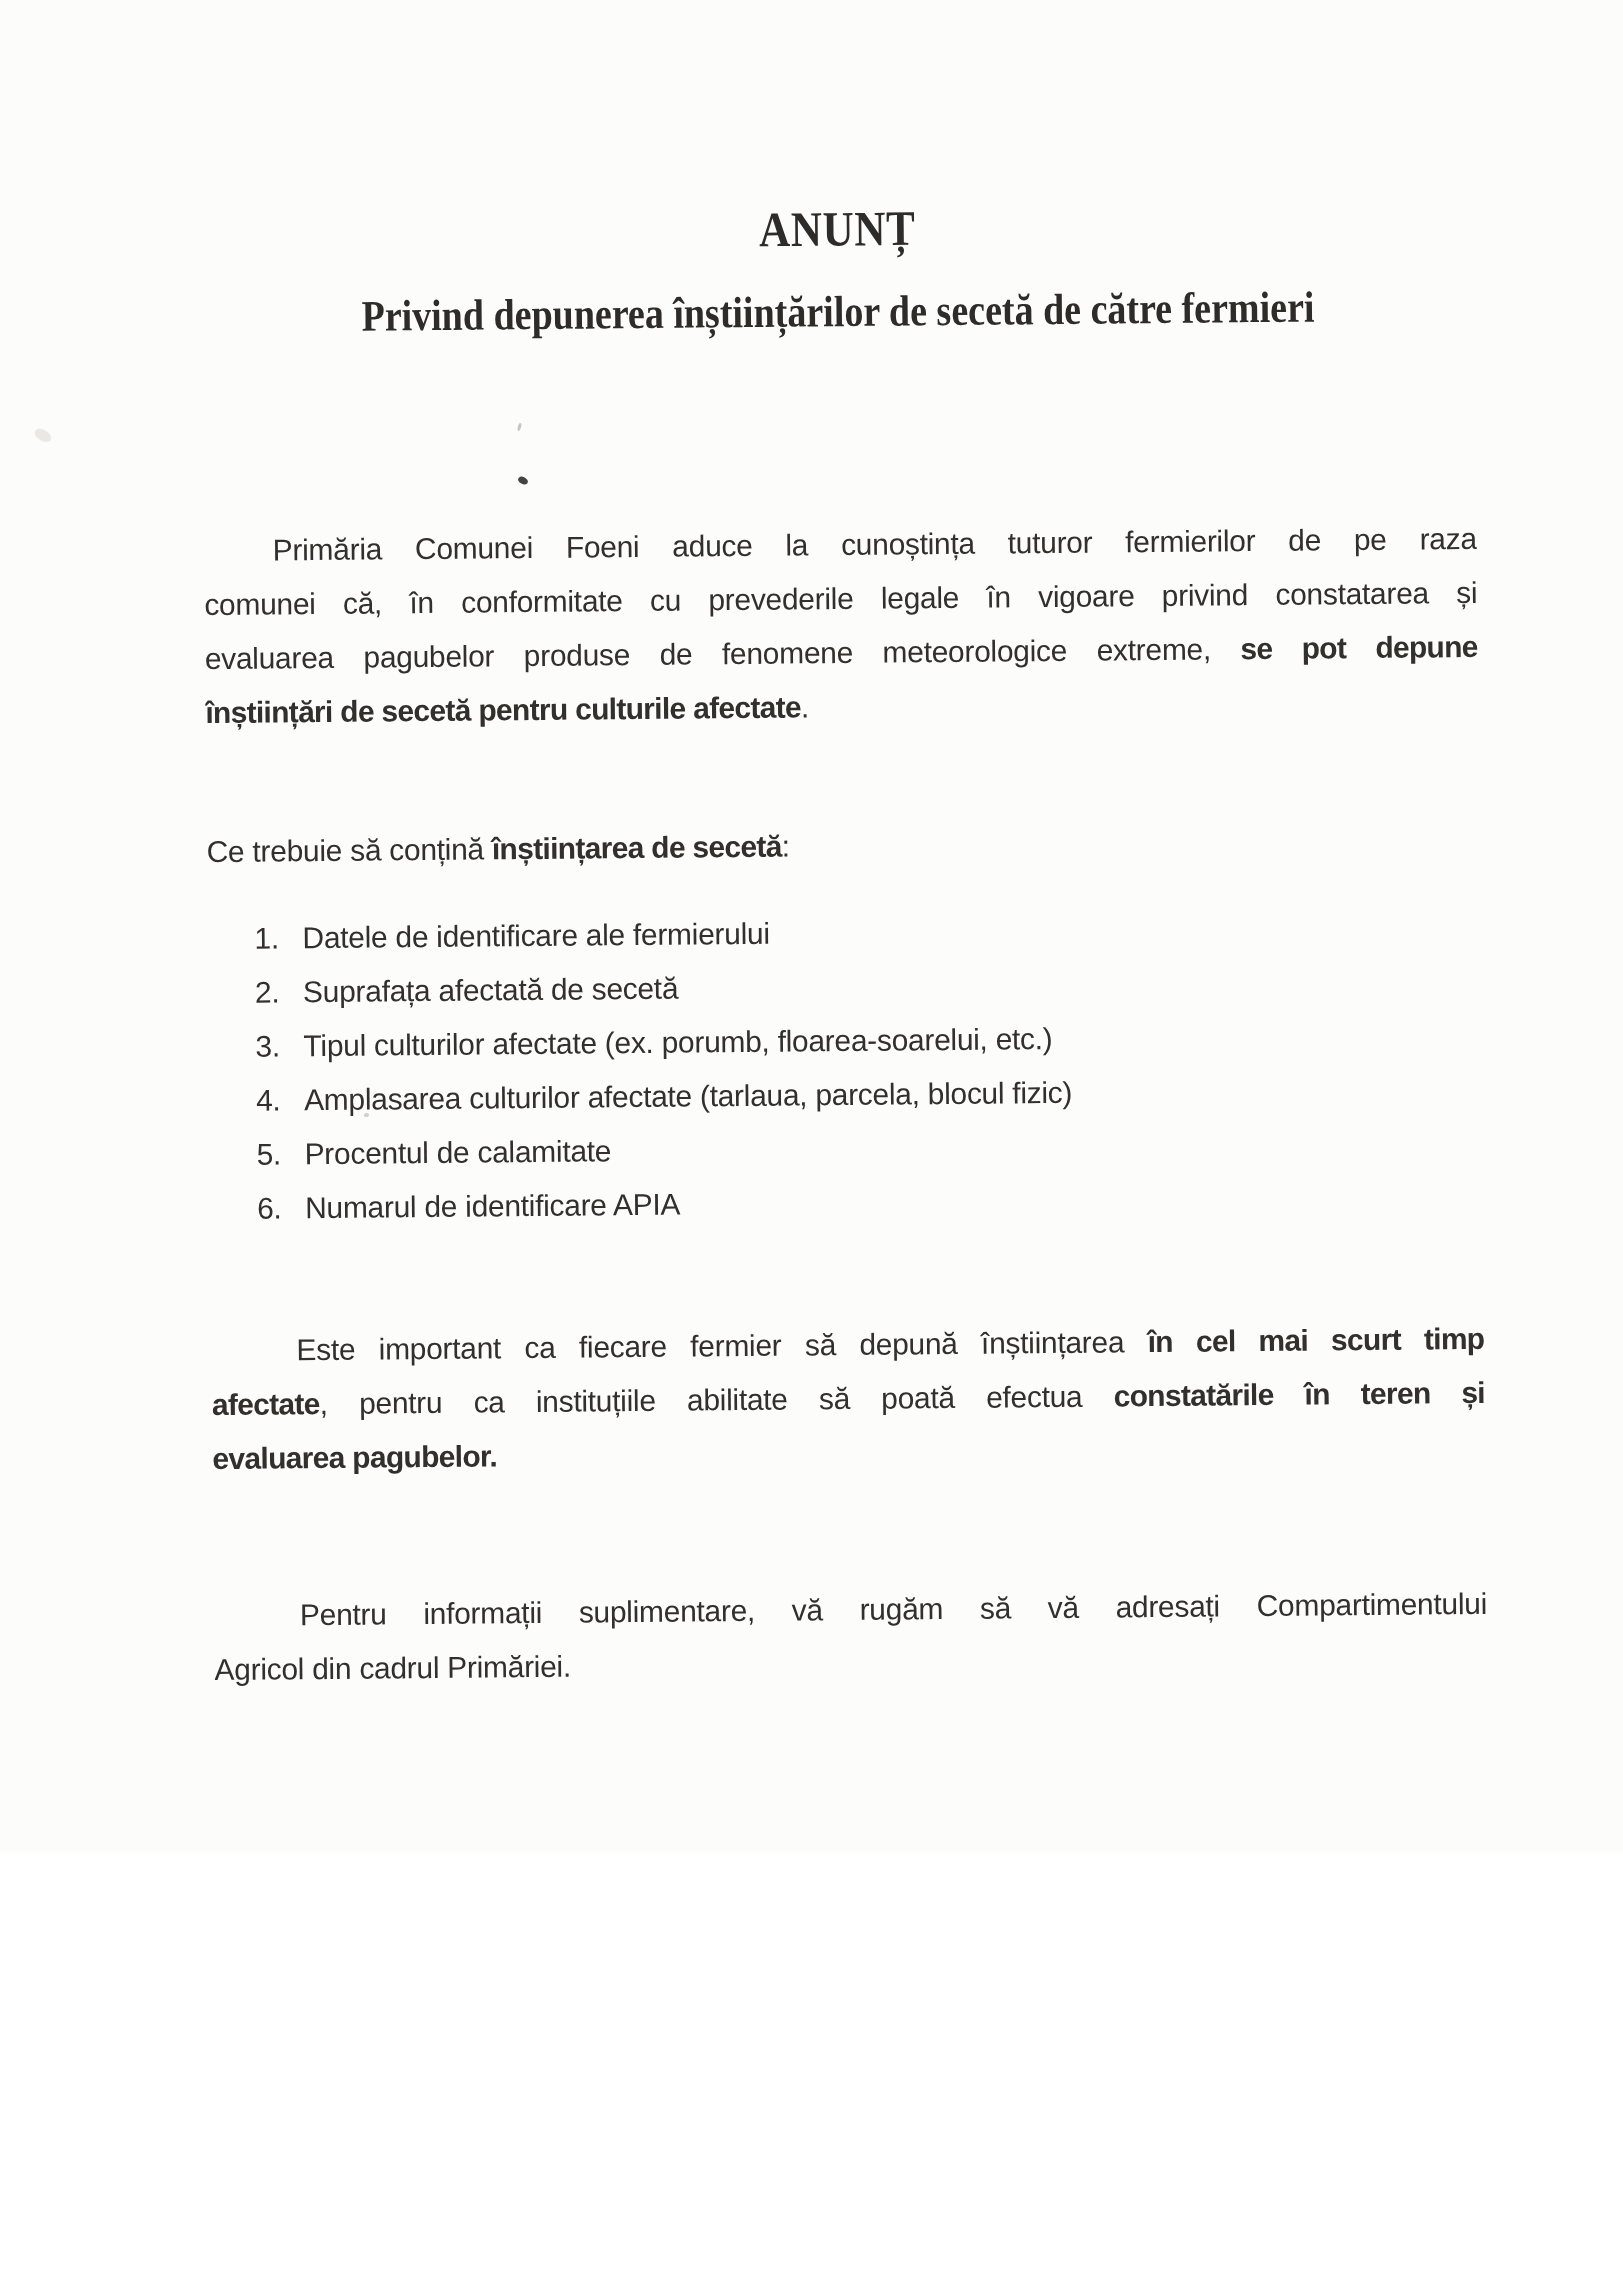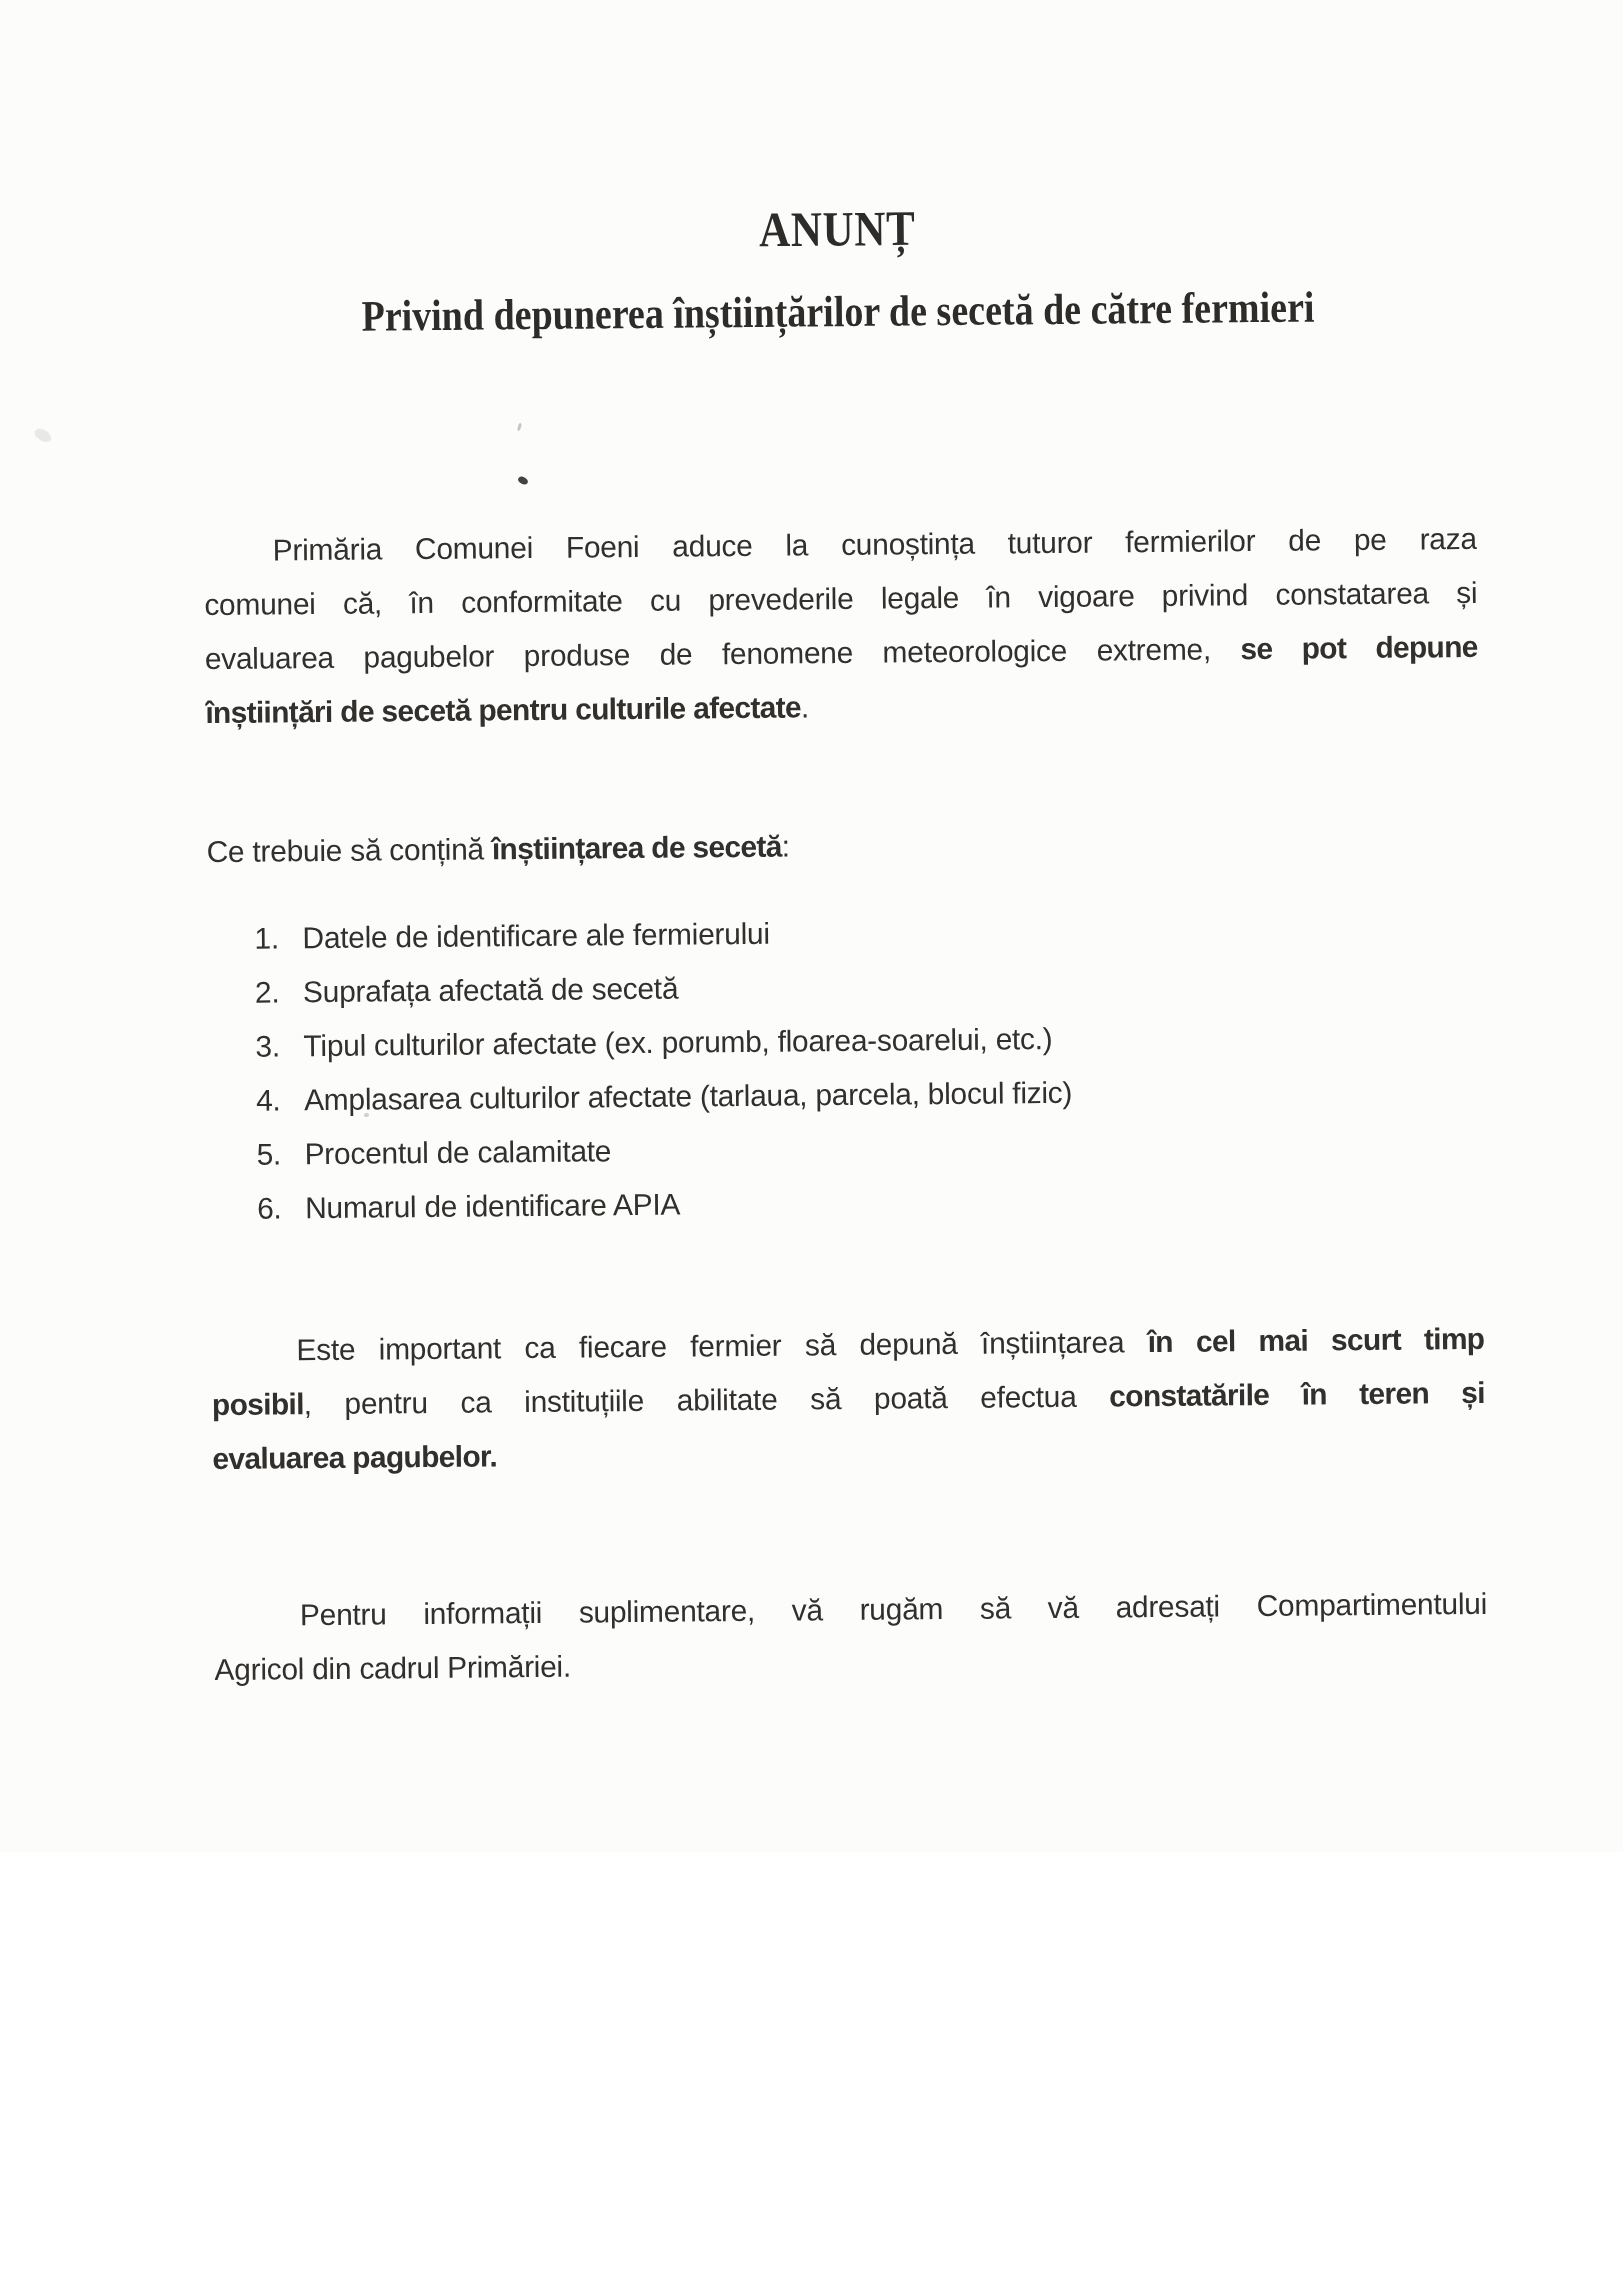--- a/index.html
+++ b/index.html
@@ -139,21 +139,21 @@
             <span class="list-num">5.</span>
             <span class="list-txt">Procentul de calamitate</span>
           </div>
           <div class="list-row">
             <span class="list-num">6.</span>
             <span class="list-txt">Numarul de identificare APIA</span>
           </div>
         </div>
         <div class="block block-importance-paragraph para">
           <div class="line justify indent"><span class="seg">Este important ca fiecare fermier să depună înștiințarea </span><span class="seg bold">în cel mai scurt timp</span></div>
-          <div class="line justify"><span class="seg bold">posibil</span><span class="seg">, pentru ca instituțiile abilitate să poată efectua </span><span class="seg bold">constatările în teren și</span></div>
+          <div class="line justify"><span class="seg bold">afectate</span><span class="seg">, pentru ca instituțiile abilitate să poată efectua </span><span class="seg bold">constatările în teren și</span></div>
           <div class="line"><span class="seg bold">evaluarea pagubelor.</span></div>
         </div>
         <div class="block block-contact-paragraph para">
           <div class="line justify indent"><span class="seg">Pentru informații suplimentare, vă rugăm să vă adresați Compartimentului</span></div>
           <div class="line"><span class="seg">Agricol din cadrul Primăriei.</span></div>
         </div>
       </div>
   </div>
 <div class="speck" style="left: 518px; top: 477px; width: 9.8px; height: 7.2px; background: rgb(53, 51, 47); opacity: 0.92; transform: rotate(40deg);"></div>
     <div class="speck" style="left: 518px; top: 423px; width: 2.6px; height: 7.9px; background: rgb(185, 183, 178); opacity: 0.8; transform: rotate(14deg);"></div>

